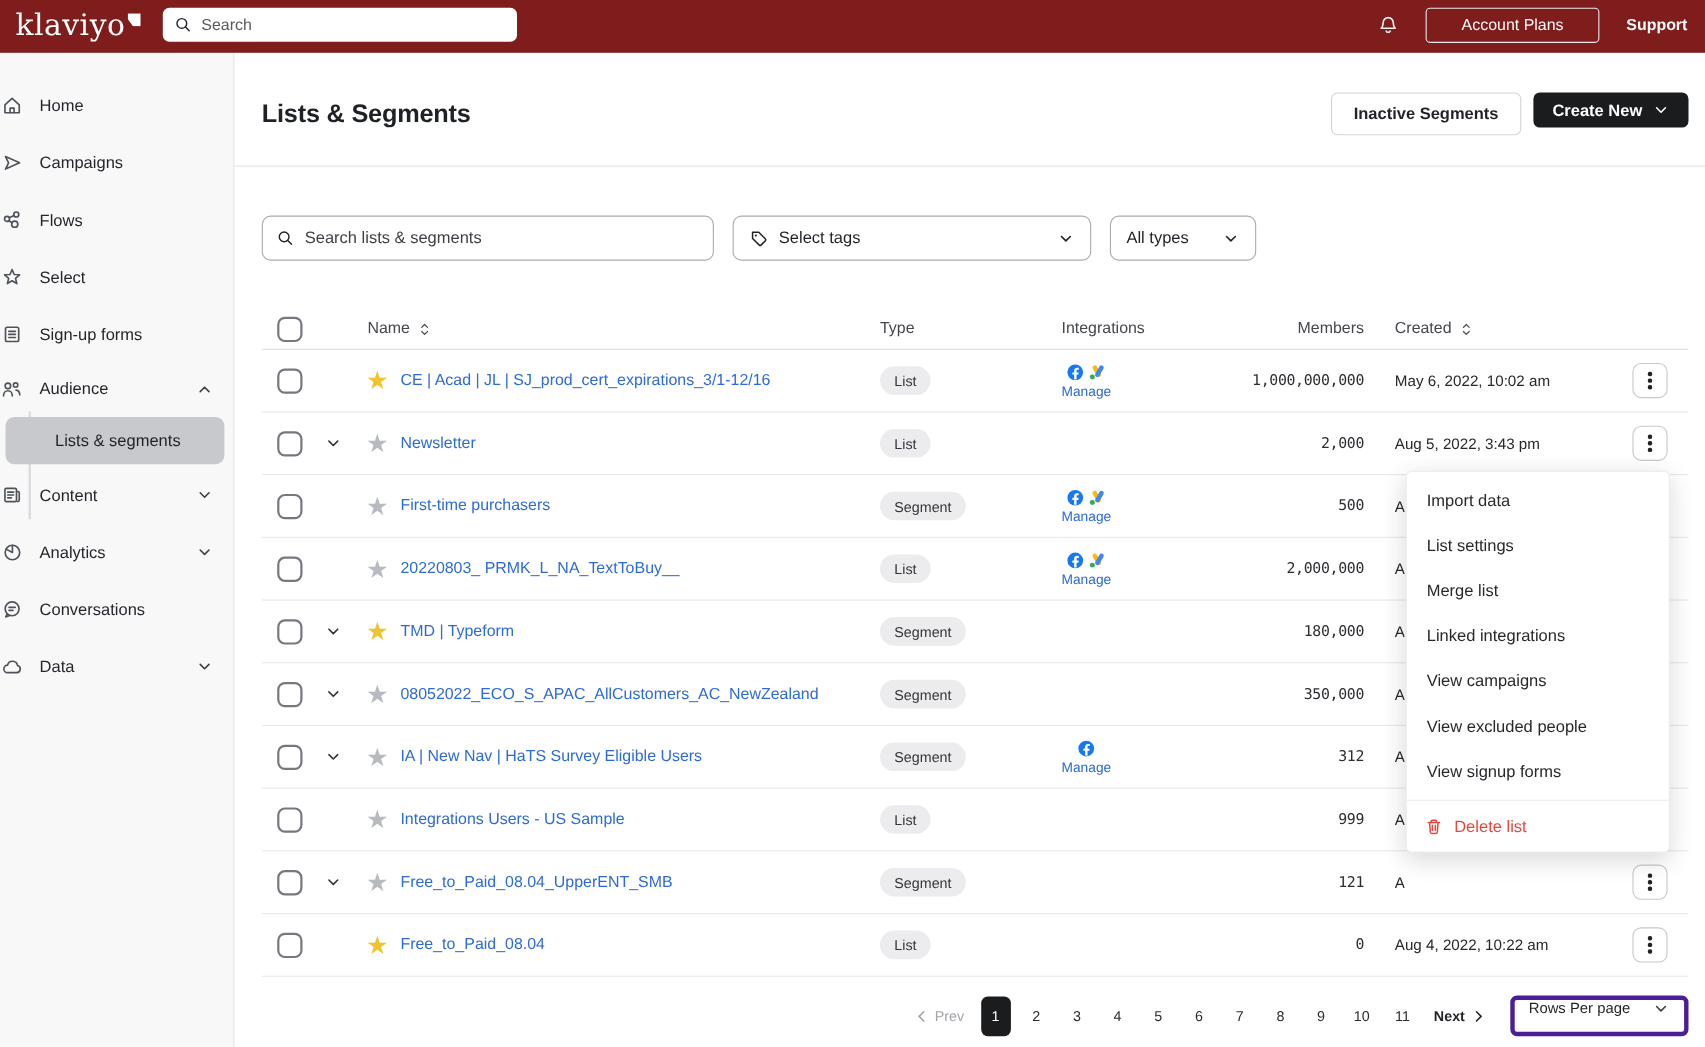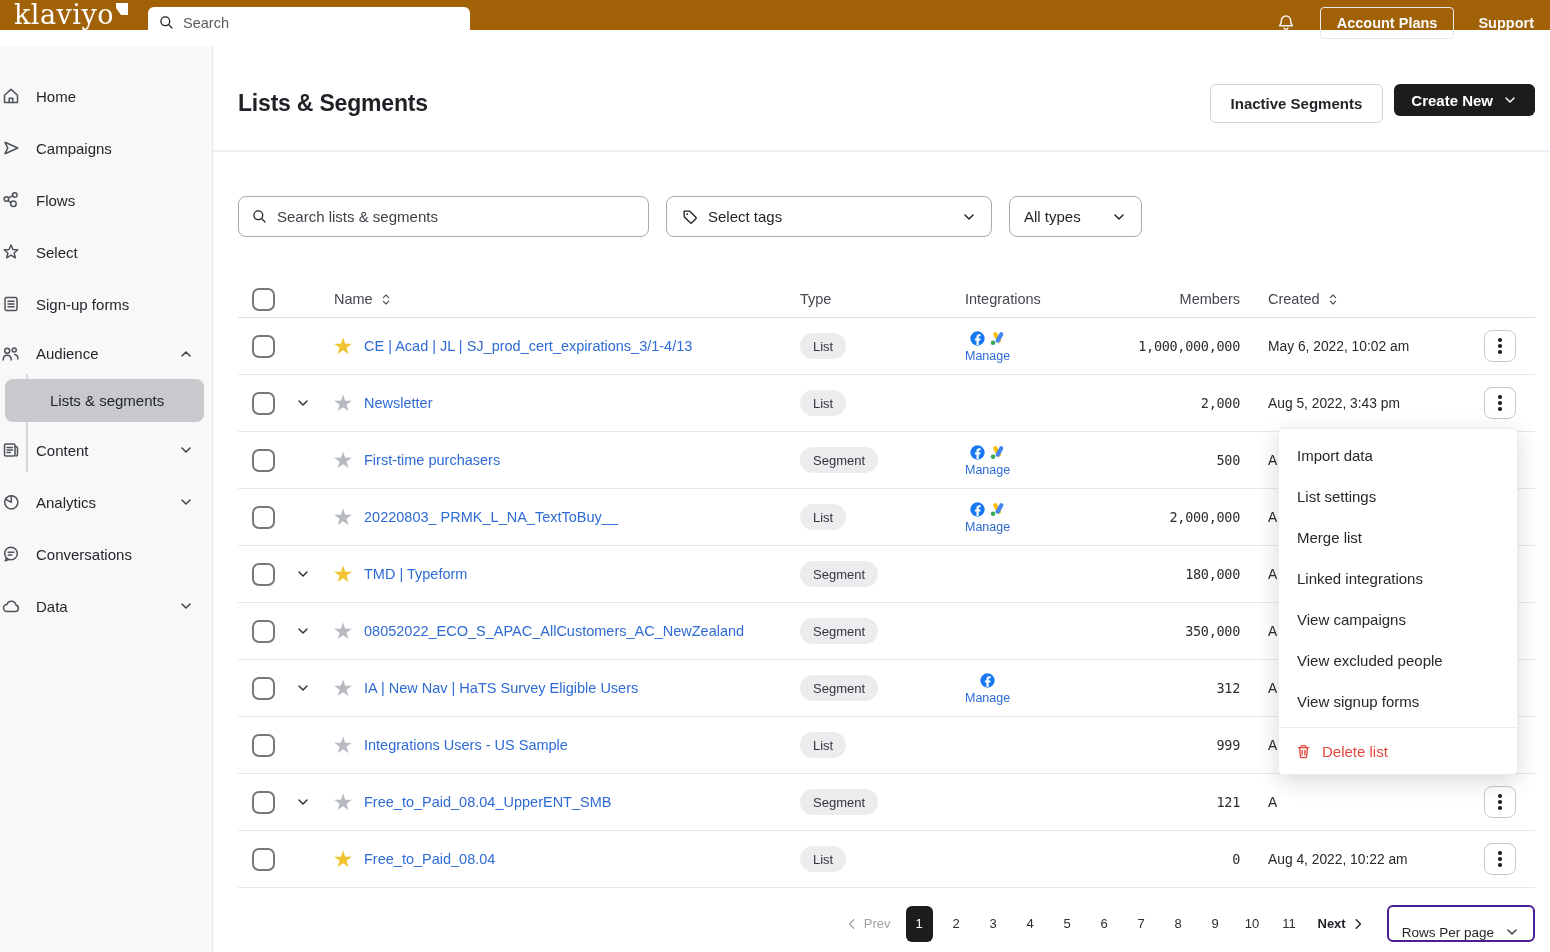--- a/index.html
+++ b/index.html
@@ -2,32 +2,32 @@
 <html><head>
 <meta charset="utf-8">
 <style>
   * { box-sizing: border-box; margin: 0; padding: 0; }
   html,body { width:1550px; height:952px; overflow:hidden; }
   body { font-family:"Liberation Sans", sans-serif; background:#fff; color:#1F2227; position:relative; }
   .ic { display:inline-flex; align-items:center; justify-content:center; }
   .ic svg { display:block; }
 
   
-  .topbar { position:absolute; top:0; left:0; right:0; height:30px; background:#a16207; display:flex; align-items:center; z-index:50; }
+  .topbar { position:absolute; top:0; left:0; right:0; height:48px; background:#7f1d1d; display:flex; align-items:center; z-index:50; }
   .logo { display:flex; align-items:flex-start; margin-left:14px; cursor:pointer; }
   .logo-text { font-family:"DejaVu Serif", serif; color:#fff; font-size:27px; line-height:30px; letter-spacing:.5px; }
   .logo-flag { width:12px; height:12px; background:#fff; margin-left:2px; margin-top:3px;
     clip-path: polygon(0 0, 100% 0, 100% 100%, 42% 100%, 0 42%); }
   .tb-search { position:absolute; left:148px; top:7px; width:322px; height:31px; background:#fff; border-radius:6px; display:flex; align-items:center; padding:0 10px; gap:8px; }
   .tb-search .ic { color:#1F2227; }
   .tb-input { border:none; outline:none; flex:1; font-size:14.5px; color:#1F2227; background:transparent; font-family:"Liberation Sans",sans-serif; }
   .tb-input::placeholder { color:#595B5E; }
   .tb-right { position:absolute; right:16px; top:0; height:46px; display:flex; align-items:center; gap:24px; }
   .bell { color:#F2F2F2; cursor:pointer; }
-  .btn-acct { height:32px; padding:0 16px; border:1.5px solid #E9E9EB; border-radius:4px; color:#FAFAFA; font-size:14.5px; font-weight:700; display:flex; align-items:center; cursor:pointer; background:transparent; }
+  .btn-acct { height:32px; padding:0 32px; border:1.5px solid #E9E9EB; border-radius:4px; color:#FAFAFA; font-size:14.5px; font-weight:400; display:flex; align-items:center; cursor:pointer; background:transparent; }
   .tb-support { color:#FAFAFA; font-size:14.5px; font-weight:600; cursor:pointer; }
 
   
   .sidebar { position:absolute; top:46px; left:0; bottom:0; width:213px; background:#F8F8F9; border-right:1px solid #E7E7E9; padding-top:24px; z-index:10; }
   .side-item { height:52px; display:flex; align-items:center; gap:15px; cursor:pointer; color:#23262B; position:relative; }
   .side-item.compact { height:47px; }
   .side-icon { color:#4E535B; width:21px; }
   .side-label { font-size:15px; }
   .side-chev { position:absolute; right:18px; color:#3A3E44; }
   .side-sub { display:flex; align-items:center; height:43px; margin:2px 8px 2px 5px; padding-left:45px; border-radius:8px; cursor:pointer; position:relative; z-index:1; }
@@ -90,21 +90,21 @@
 
   
   .footer { display:flex; align-items:center; justify-content:flex-end; margin-top:17px; gap:16px; }
   .pager { display:flex; align-items:center; gap:4px; }
   .page-prev, .page-next { display:flex; align-items:center; gap:5px; font-size:13px; cursor:pointer; padding:0 6px; }
   .page-prev { color:#A2A4A9; }
   .page-next { color:#1F2227; font-weight:600; }
   .page-prev .ic { color:#A2A4A9; } .page-next .ic { color:#1F2227; }
   .pagebtn { min-width:27px; height:36px; padding:0 6px; margin:0 5px; border:none; background:transparent; font-size:13px; color:#2A2D31; font-family:inherit; border-radius:6px; cursor:pointer; display:flex; align-items:center; justify-content:center; }
   .pagebtn.active { background:#1B1C1E; color:#fff; }
-  .rpp { height:37px; border:2px solid #4c1d95; border-radius:6px; padding:0 13px; display:flex; align-items:flex-end; gap:10px; font-size:13.5px; color:#1F2227; cursor:pointer; background:#fff; }
+  .rpp { height:37px; border:4px solid #4c1d95; border-radius:6px; padding:0 13px; display:flex; align-items:flex-start; gap:20px; font-size:13.5px; color:#1F2227; cursor:pointer; background:#fff; }
   .rpp .ic { color:#3A3E44; }
 </style>
 </head>
 <body>
 
 <div class="topbar">
   <div class="logo">
     <span class="logo-text">klaviyo</span>
     <span class="logo-flag"></span>
   </div>
@@ -344,21 +344,21 @@
       <div id="tbody">
           <div class="trow">
             <div class="cell c-cb">
               <div class="cb"></div>
             </div>
             <div class="cell c-exp"></div>
             <div class="cell c-star">
               <span class="star on">★</span>
             </div>
             <div class="cell c-name">
-              <span class="rowname">CE | Acad | JL | SJ_prod_cert_expirations_3/1-4/13</span>
+              <span class="rowname">CE | Acad | JL | SJ_prod_cert_expirations_3/1-12/16</span>
             </div>
             <div class="cell c-type">
               <span class="badge">List</span>
             </div>
             <div class="cell c-integ">
               <div class="integ">
                 <div class="integ-icons">
                   <span class="ic">
                     <svg width="17" height="17" viewBox="0 0 20 20">
                       <circle cx="10" cy="10" r="8.4" fill="#1877F2"></circle>

